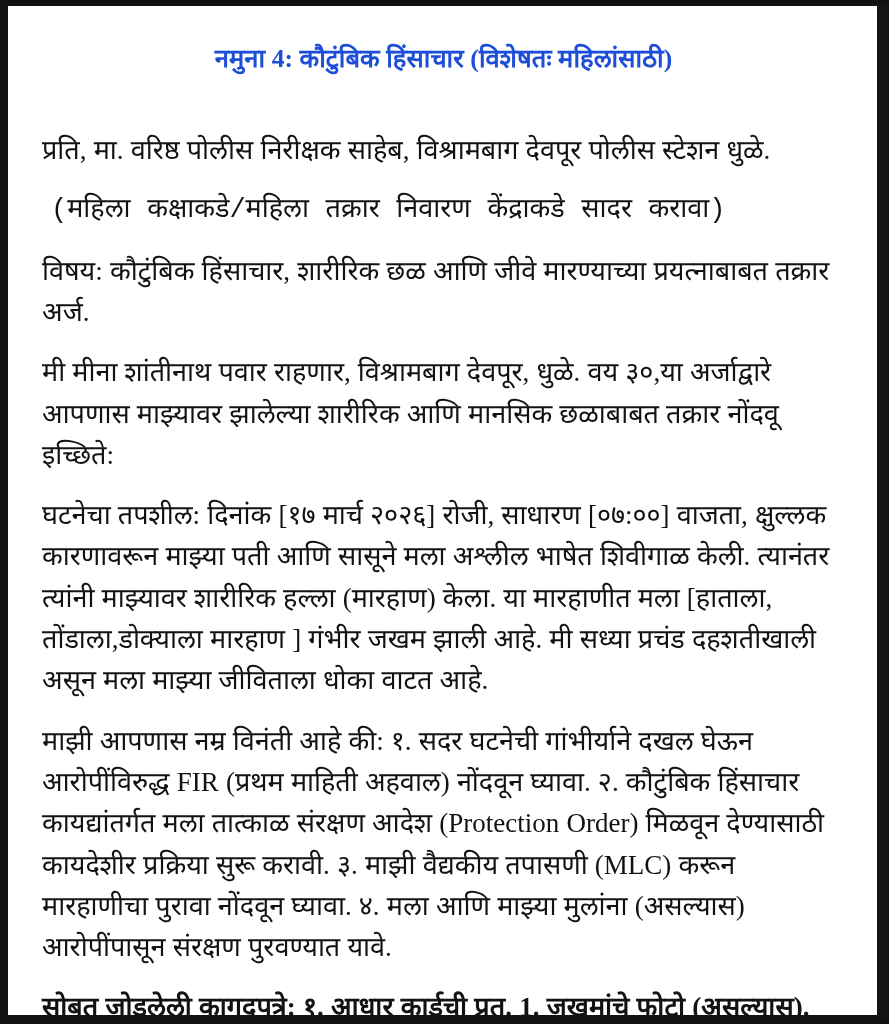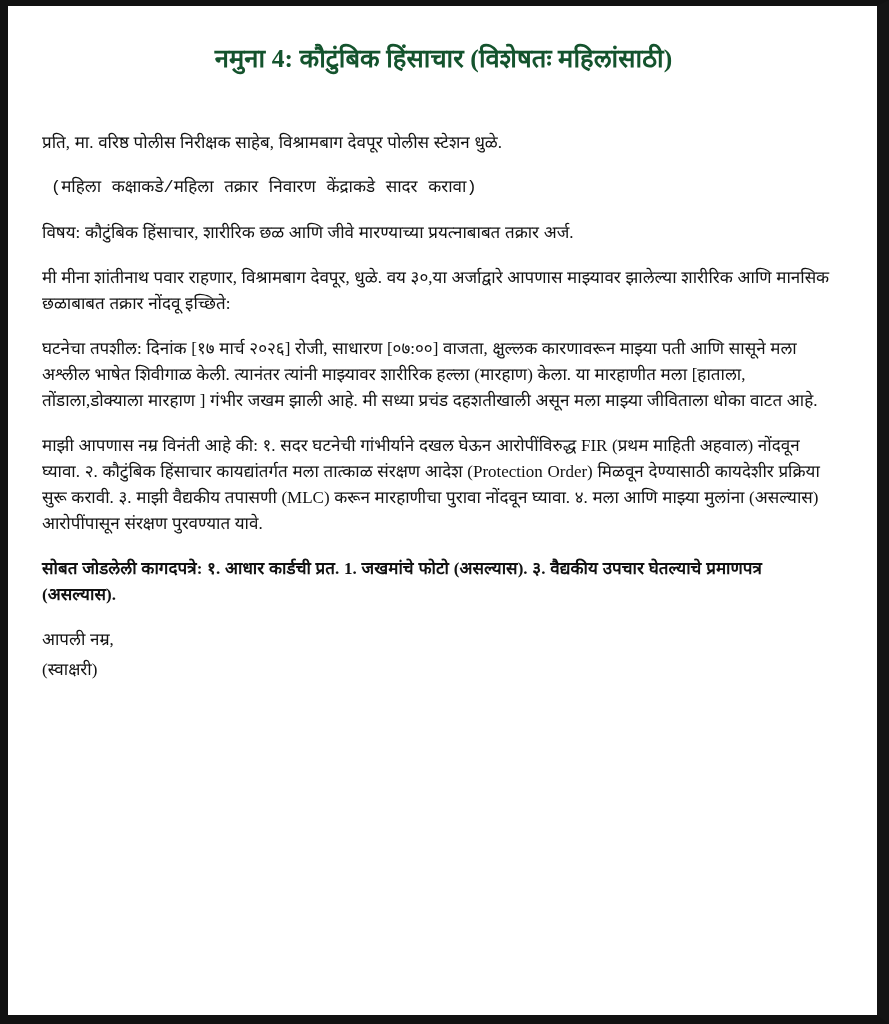--- a/index.html
+++ b/index.html
@@ -28,33 +28,33 @@
     inset: 0;
     background: #ffffff;
     padding: 22px 26px 0 28px;
     box-sizing: border-box;
   }
   .doc-title {
     text-align: center;
     font-weight: bold;
     font-size: 25.5px;
     line-height: 1.22;
-    color: #14532d;
+    color: #1d4ed8;
     letter-spacing: 0.1px;
     margin: 15px 0 16px 0;
     padding: 0 8px;
   }
   .body-block {
     margin-top: 56px;
     padding-left: 6px;
     padding-right: 14px;
   }
   p.para {
     margin: 0 0 19px 0;
-    font-size: 17px;
+    font-size: 27px;
     line-height: 1.53;
     color: #121212;
     text-align: left;
     word-spacing: 0.4px;
   }
   p.para.indent {
     padding-left: 9px;
     font-family: Liberation Mono, monospace;
   }
   p.para.bold {

